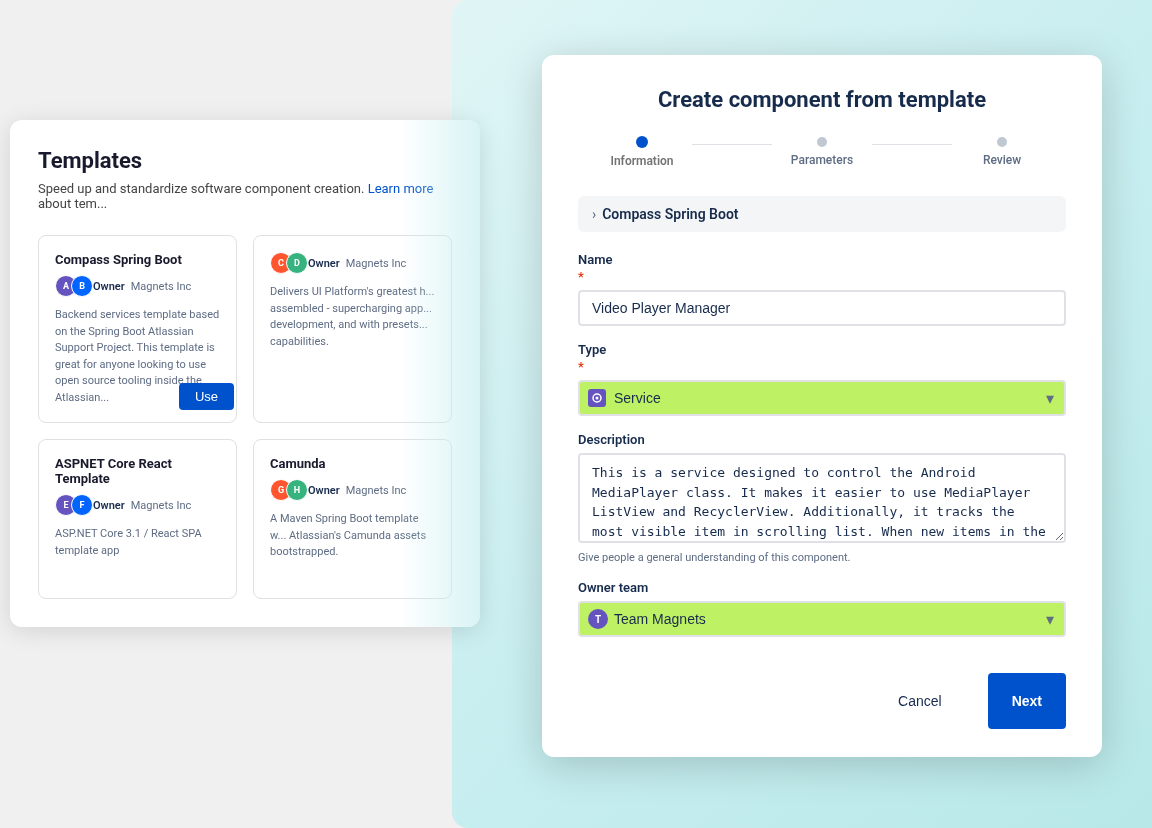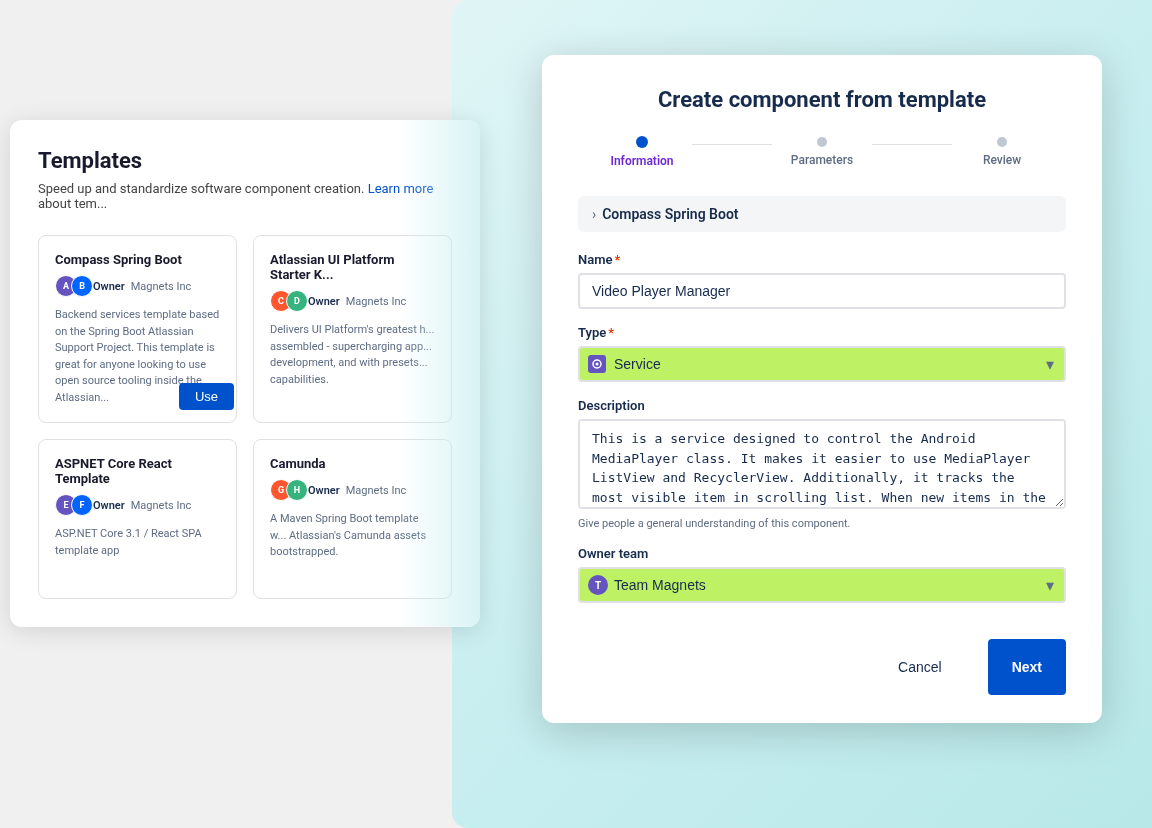--- a/index.html
+++ b/index.html
@@ -207,21 +207,21 @@
       margin-bottom: 16px;
     }
 
     .step-label {
       font-size: 12px;
       color: #5e6c84;
       font-weight: 500;
     }
 
     .step-label.active {
-      color: #6d28d9;
+      color: #737373;
       font-weight: 600;
     }
 
     
     .template-breadcrumb {
       display: flex;
       align-items: center;
       gap: 6px;
       padding: 10px 14px;
       background: #f4f5f7;
@@ -246,20 +246,21 @@
     }
 
     .form-label {
       font-size: 13px;
       font-weight: 600;
       color: #172b4d;
       margin-bottom: 6px;
       display: flex;
       align-items: flex-start;
       gap: 2px;
+      flex-direction: column;
     }
 
     .required-star {
       color: #de350b;
     }
 
     .form-input {
       width: 100%;
       padding: 8px 12px;
       border: 2px solid #dfe1e6;
@@ -404,21 +405,20 @@
           <div class="avatar avatar-2">B</div>
         </div>
         <span class="owner-label">Owner</span>
         <span class="owner-name">Magnets Inc</span>
       </div>
       <div class="template-desc">Backend services template based on the Spring Boot Atlassian Support Project. This template is great for anyone looking to use open source tooling inside the Atlassian...</div>
       <button class="use-btn">Use</button>
     </div>
 
     <div class="template-card">
-      <div class="template-card-title">Atlassian UI Platform Starter K...</div>
       <div class="owner-row">
         <div class="avatar-group">
           <div class="avatar avatar-3">C</div>
           <div class="avatar avatar-4">D</div>
         </div>
         <span class="owner-label">Owner</span>
         <span class="owner-name">Magnets Inc</span>
       </div>
       <div class="template-desc">Delivers UI Platform's greatest h... assembled - supercharging app... development, and with presets... capabilities.</div>
     </div>

